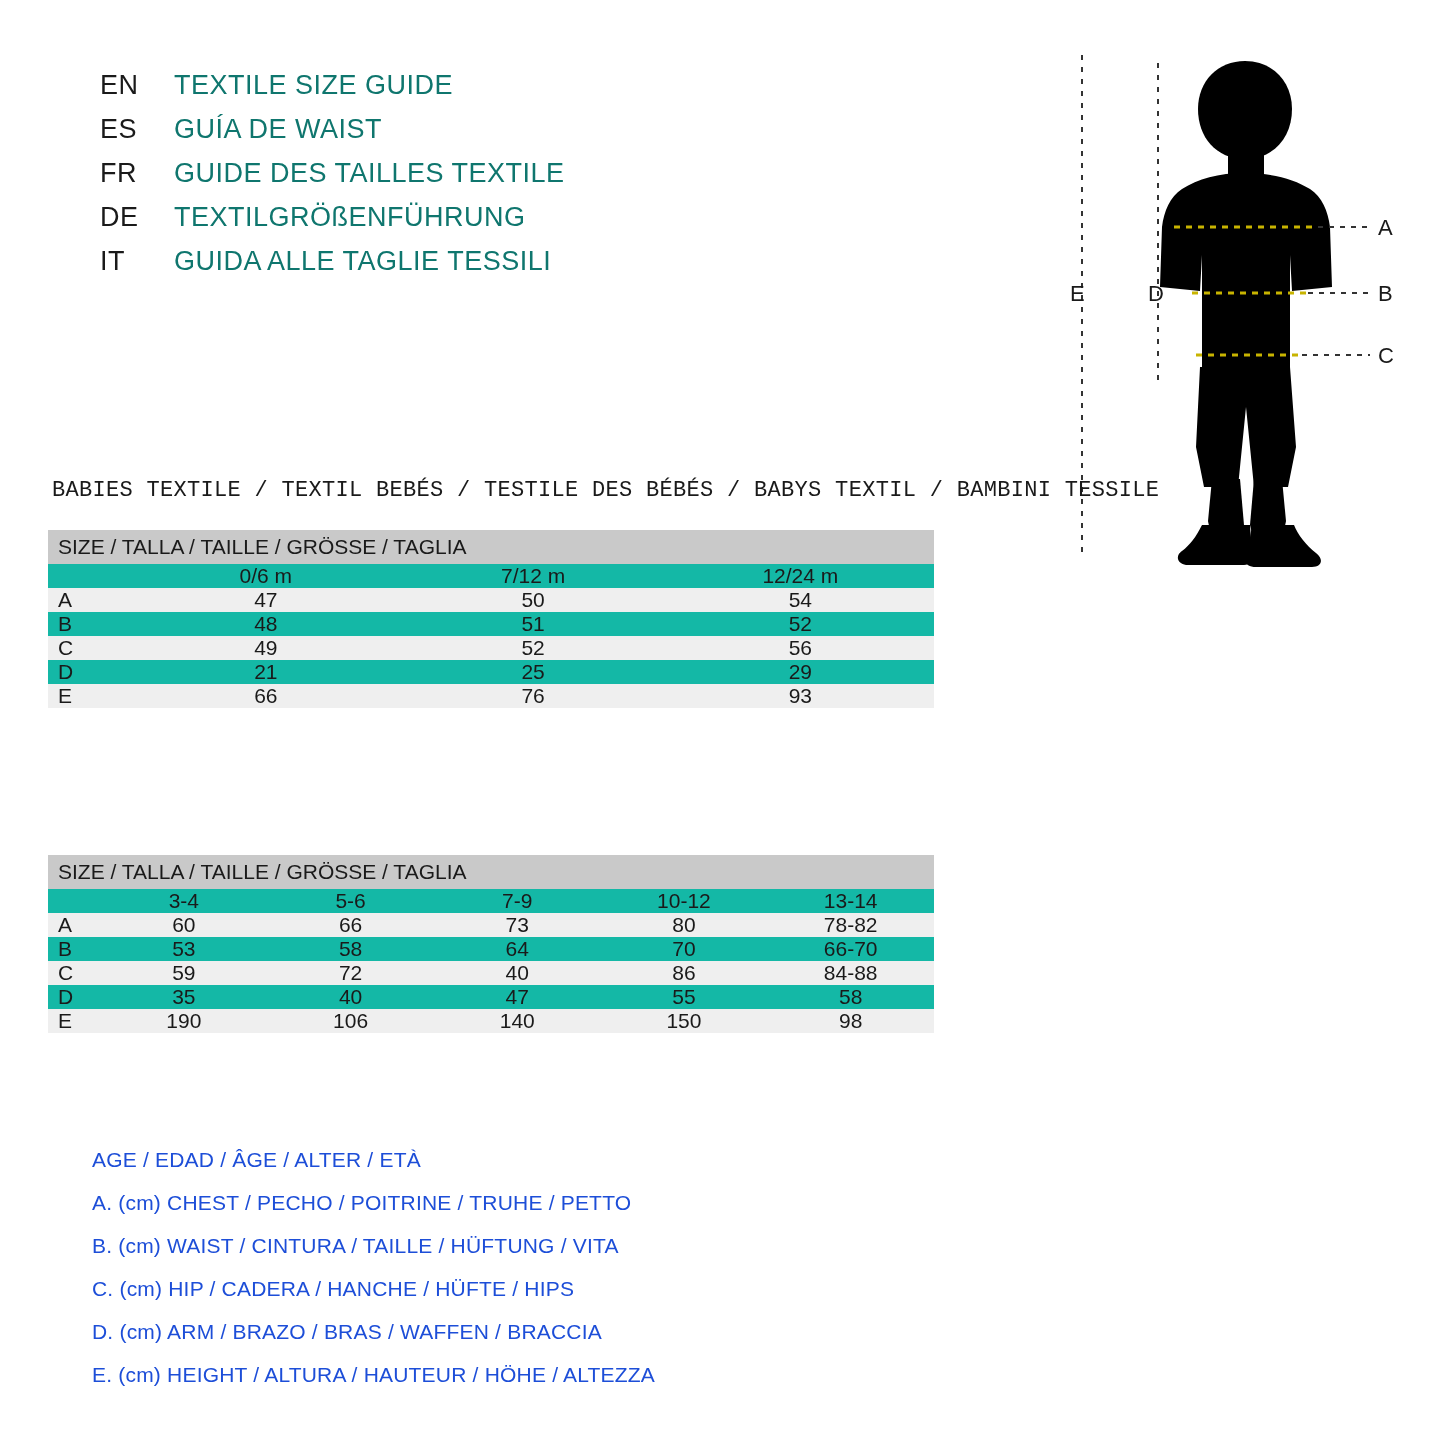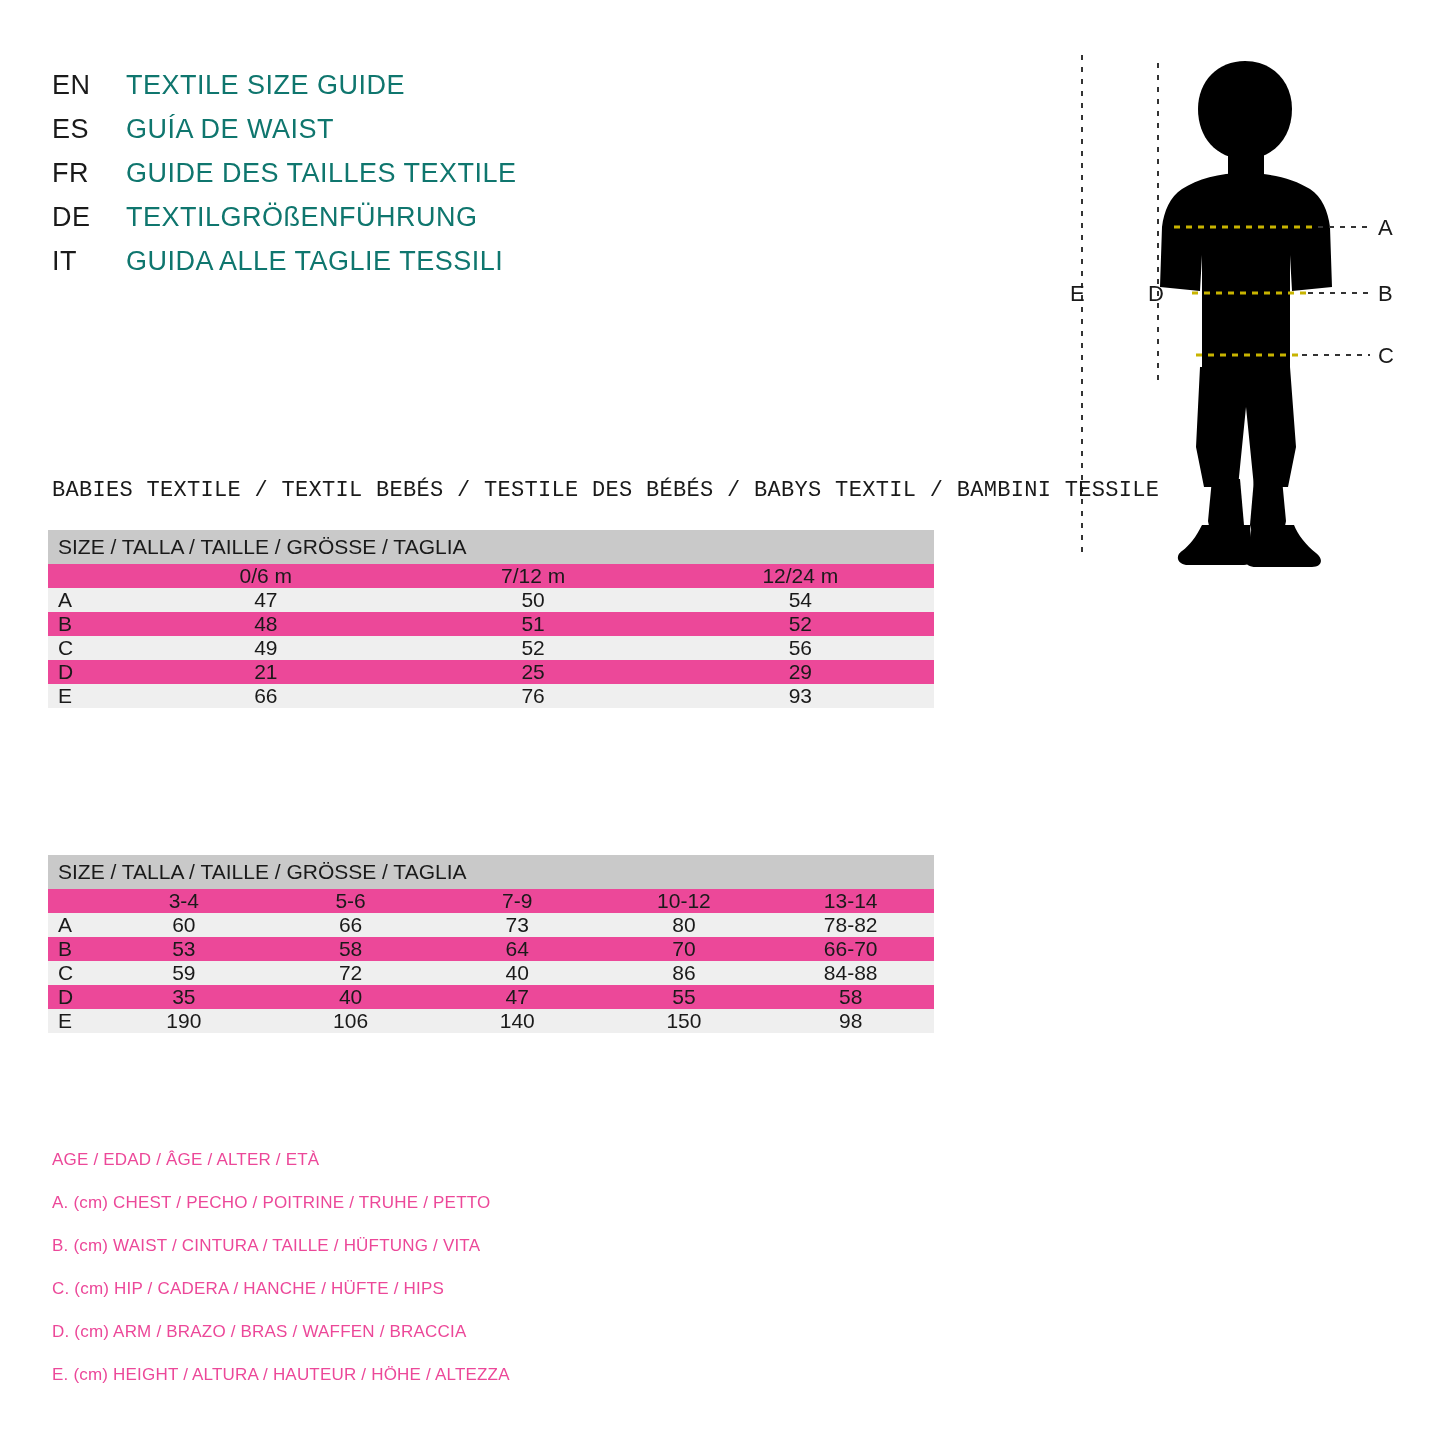--- a/index.html
+++ b/index.html
@@ -25,20 +25,21 @@
   .title-block {
     position: absolute;
     left: 52px;
     top: 70px;
     width: 700px;
   }
   .title-row {
     display: flex;
     align-items: baseline;
     height: 44px;
+    margin-left: 48px;
   }
   .title-lang {
     width: 74px;
     font-size: 27px;
     letter-spacing: 0.5px;
     color: #1a1a1a;
   }
   .title-text {
     font-size: 27px;
     letter-spacing: 0.5px;
@@ -84,47 +85,48 @@
     padding: 0;
     vertical-align: middle;
   }
   .band-head td {
     background: #c9c9c9;
     height: 34px;
     font-size: 21px;
     padding-left: 10px;
   }
   .row-alt td { background: #efefef; }
-  .row-plain td { background: #ec4899; }
+  .row-plain td { background: #14b8a6; }
 
   .col-label {
     width: 42px;
     padding-left: 10px !important;
     text-align: left;
   }
   .col-val {
     text-align: center;
   }
   #babies-table .col-val { width: 165px; }
   #children-table .col-val { width: 165px; }
 
   
   .legend {
     position: absolute;
     left: 52px;
     top: 1138px;
     width: 820px;
   }
   .legend-line {
-    font-size: 17px;
+    font-size: 21px;
     letter-spacing: 0.2px;
-    color: #ec4899;
+    color: #1d4ed8;
     height: 43px;
     line-height: 43px;
     white-space: nowrap;
+    margin-left: 40px;
   }
 </style>
 </head>
 <body>
 
 <div class="page">
 
   <div class="title-block">
     <div class="title-row">
       <span class="title-lang">EN</span>

